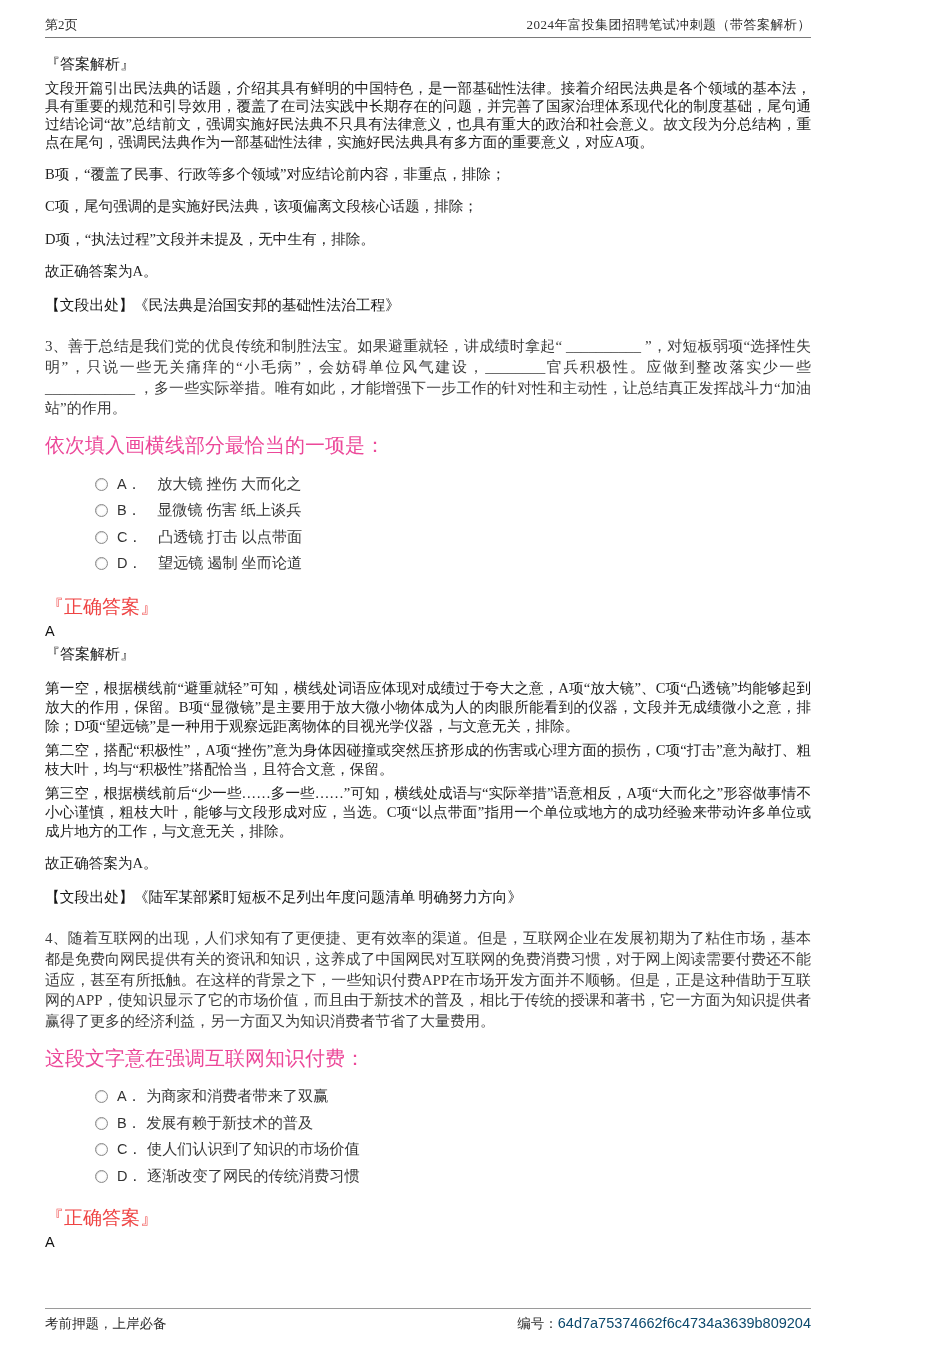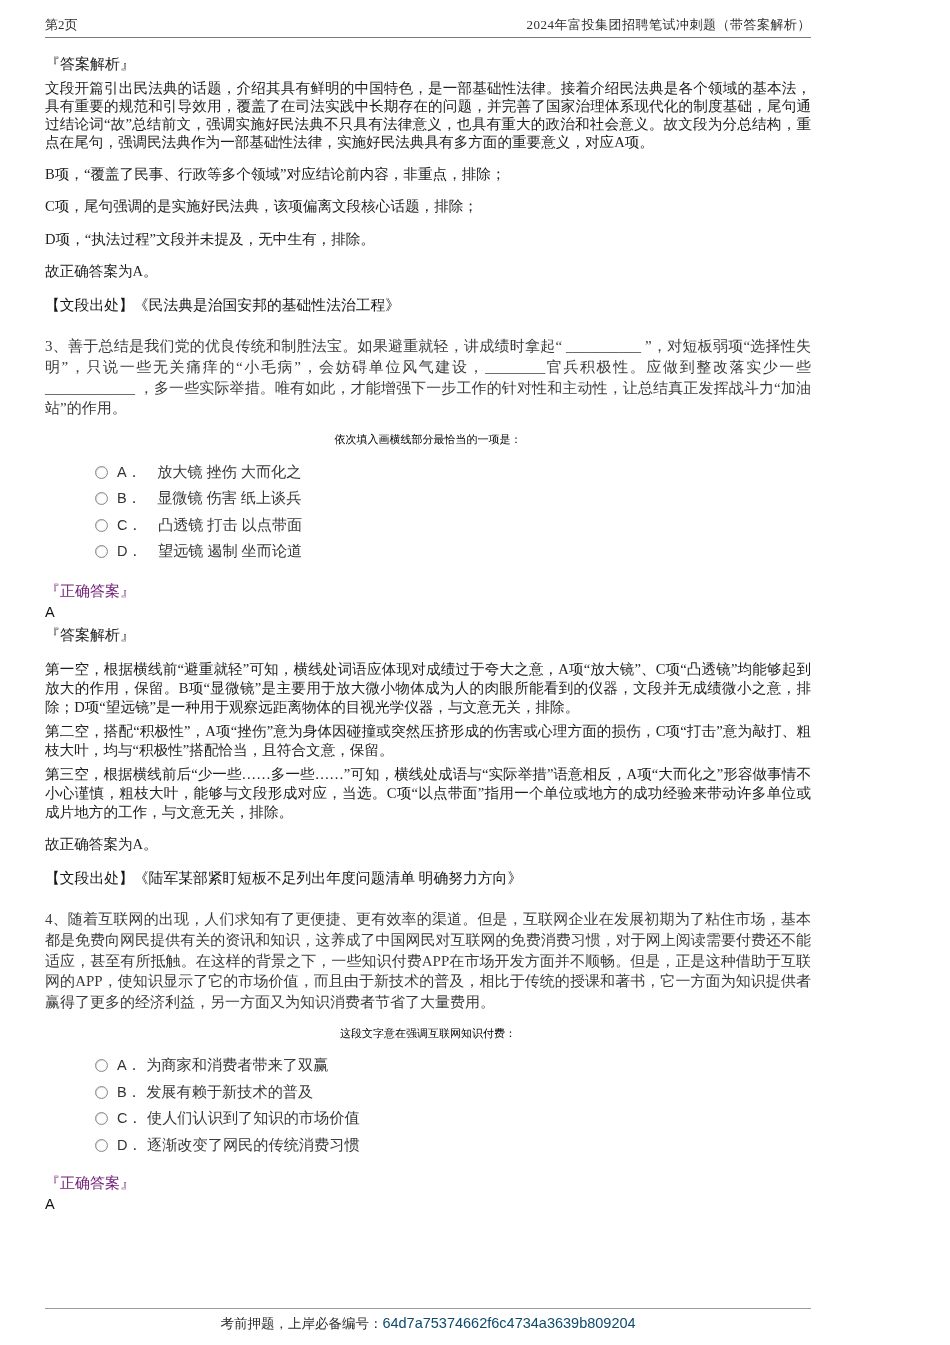--- a/index.html
+++ b/index.html
@@ -28,21 +28,21 @@
     font-size:14.6px;line-height:1.24;text-align:justify;
     color:#1e1e1e;margin-top:5px;
   }
   .para.single{line-height:1.3;margin-top:13.5px;}
   .source{font-size:14.8px;color:#161616;margin-top:15px;}
   
   .stem{
     font-size:15px;line-height:1.38;text-align:justify;
     color:#3c3c3c;margin-top:21px;
   }
-  .prompt{font-size:11px;color:#000000;margin-top:13px;text-align:center;}
+  .prompt{font-size:20px;color:#ec4899;margin-top:13px;}
   
   .options{margin-top:12px;}
   .opt-row{
     display:flex;align-items:center;
     padding-left:50px;height:26.5px;
     font-size:15.2px;color:#3a3a3a;
     cursor:default;
   }
   .radio{
     width:11px;height:11px;border-radius:50%;
@@ -52,31 +52,31 @@
     flex:0 0 auto;
     margin-right:9px;
   }
   .opt-letter{
     font-family:"Liberation Sans","DejaVu Sans",sans-serif;
     font-size:14.5px;color:#333;
     flex:0 0 auto;
   }
   .gap-wide .opt-letter{margin-right:16px;}
   .gap-narrow .opt-letter{margin-right:5px;}
-  .correct-label{font-size:15px;color:#701a75;margin-top:17px;}
+  .correct-label{font-size:19px;color:#ef4444;margin-top:17px;}
   .correct-answer{
     font-family:"Liberation Sans","DejaVu Sans",sans-serif;
     font-size:14.5px;color:#111;margin-top:3px;
   }
   
   .doc-footer{
     position:absolute;left:45px;right:45px;bottom:12px;
     border-top:1px solid #9a9a9a;
     padding-top:6px;
-    display:flex;justify-content:center;align-items:baseline;
+    display:flex;justify-content:space-between;align-items:baseline;
     font-size:13.5px;color:#2a2a2a;
   }
   .code-value{
     font-family:"Liberation Sans","DejaVu Sans",sans-serif;
     font-size:14.5px;color:#0c4a6e;
   }
 </style>
 </head>
 <body>
 

